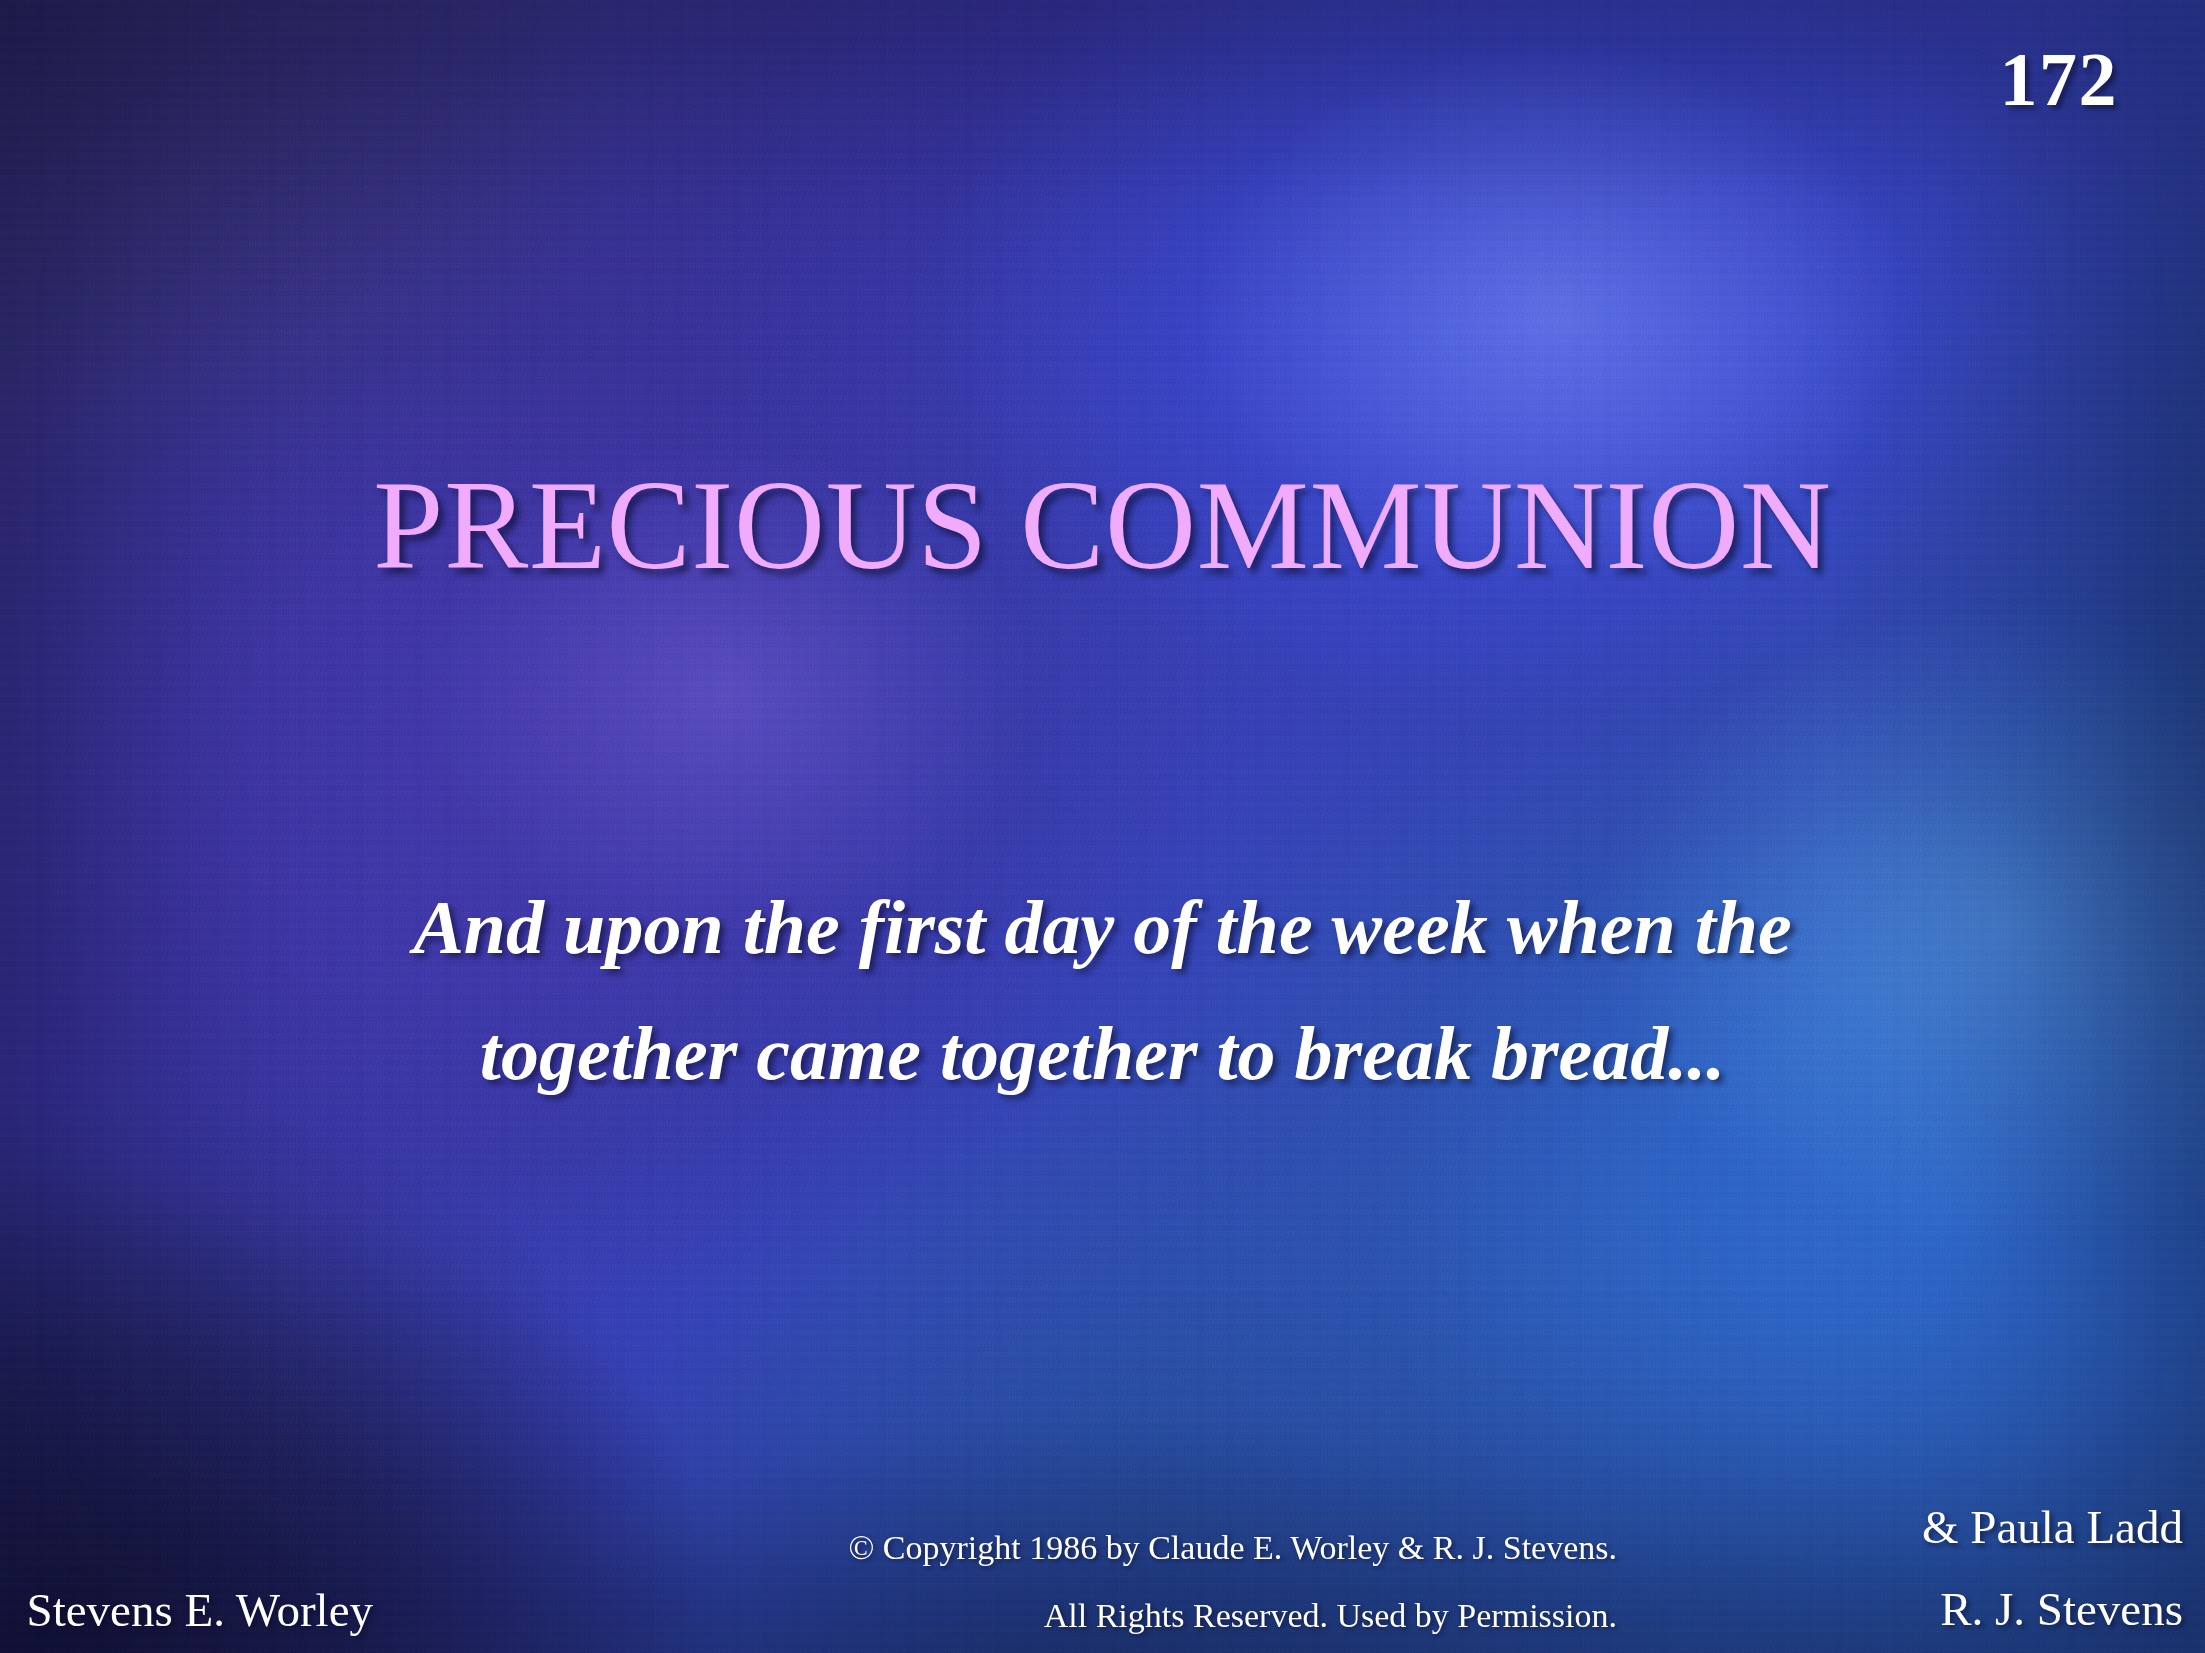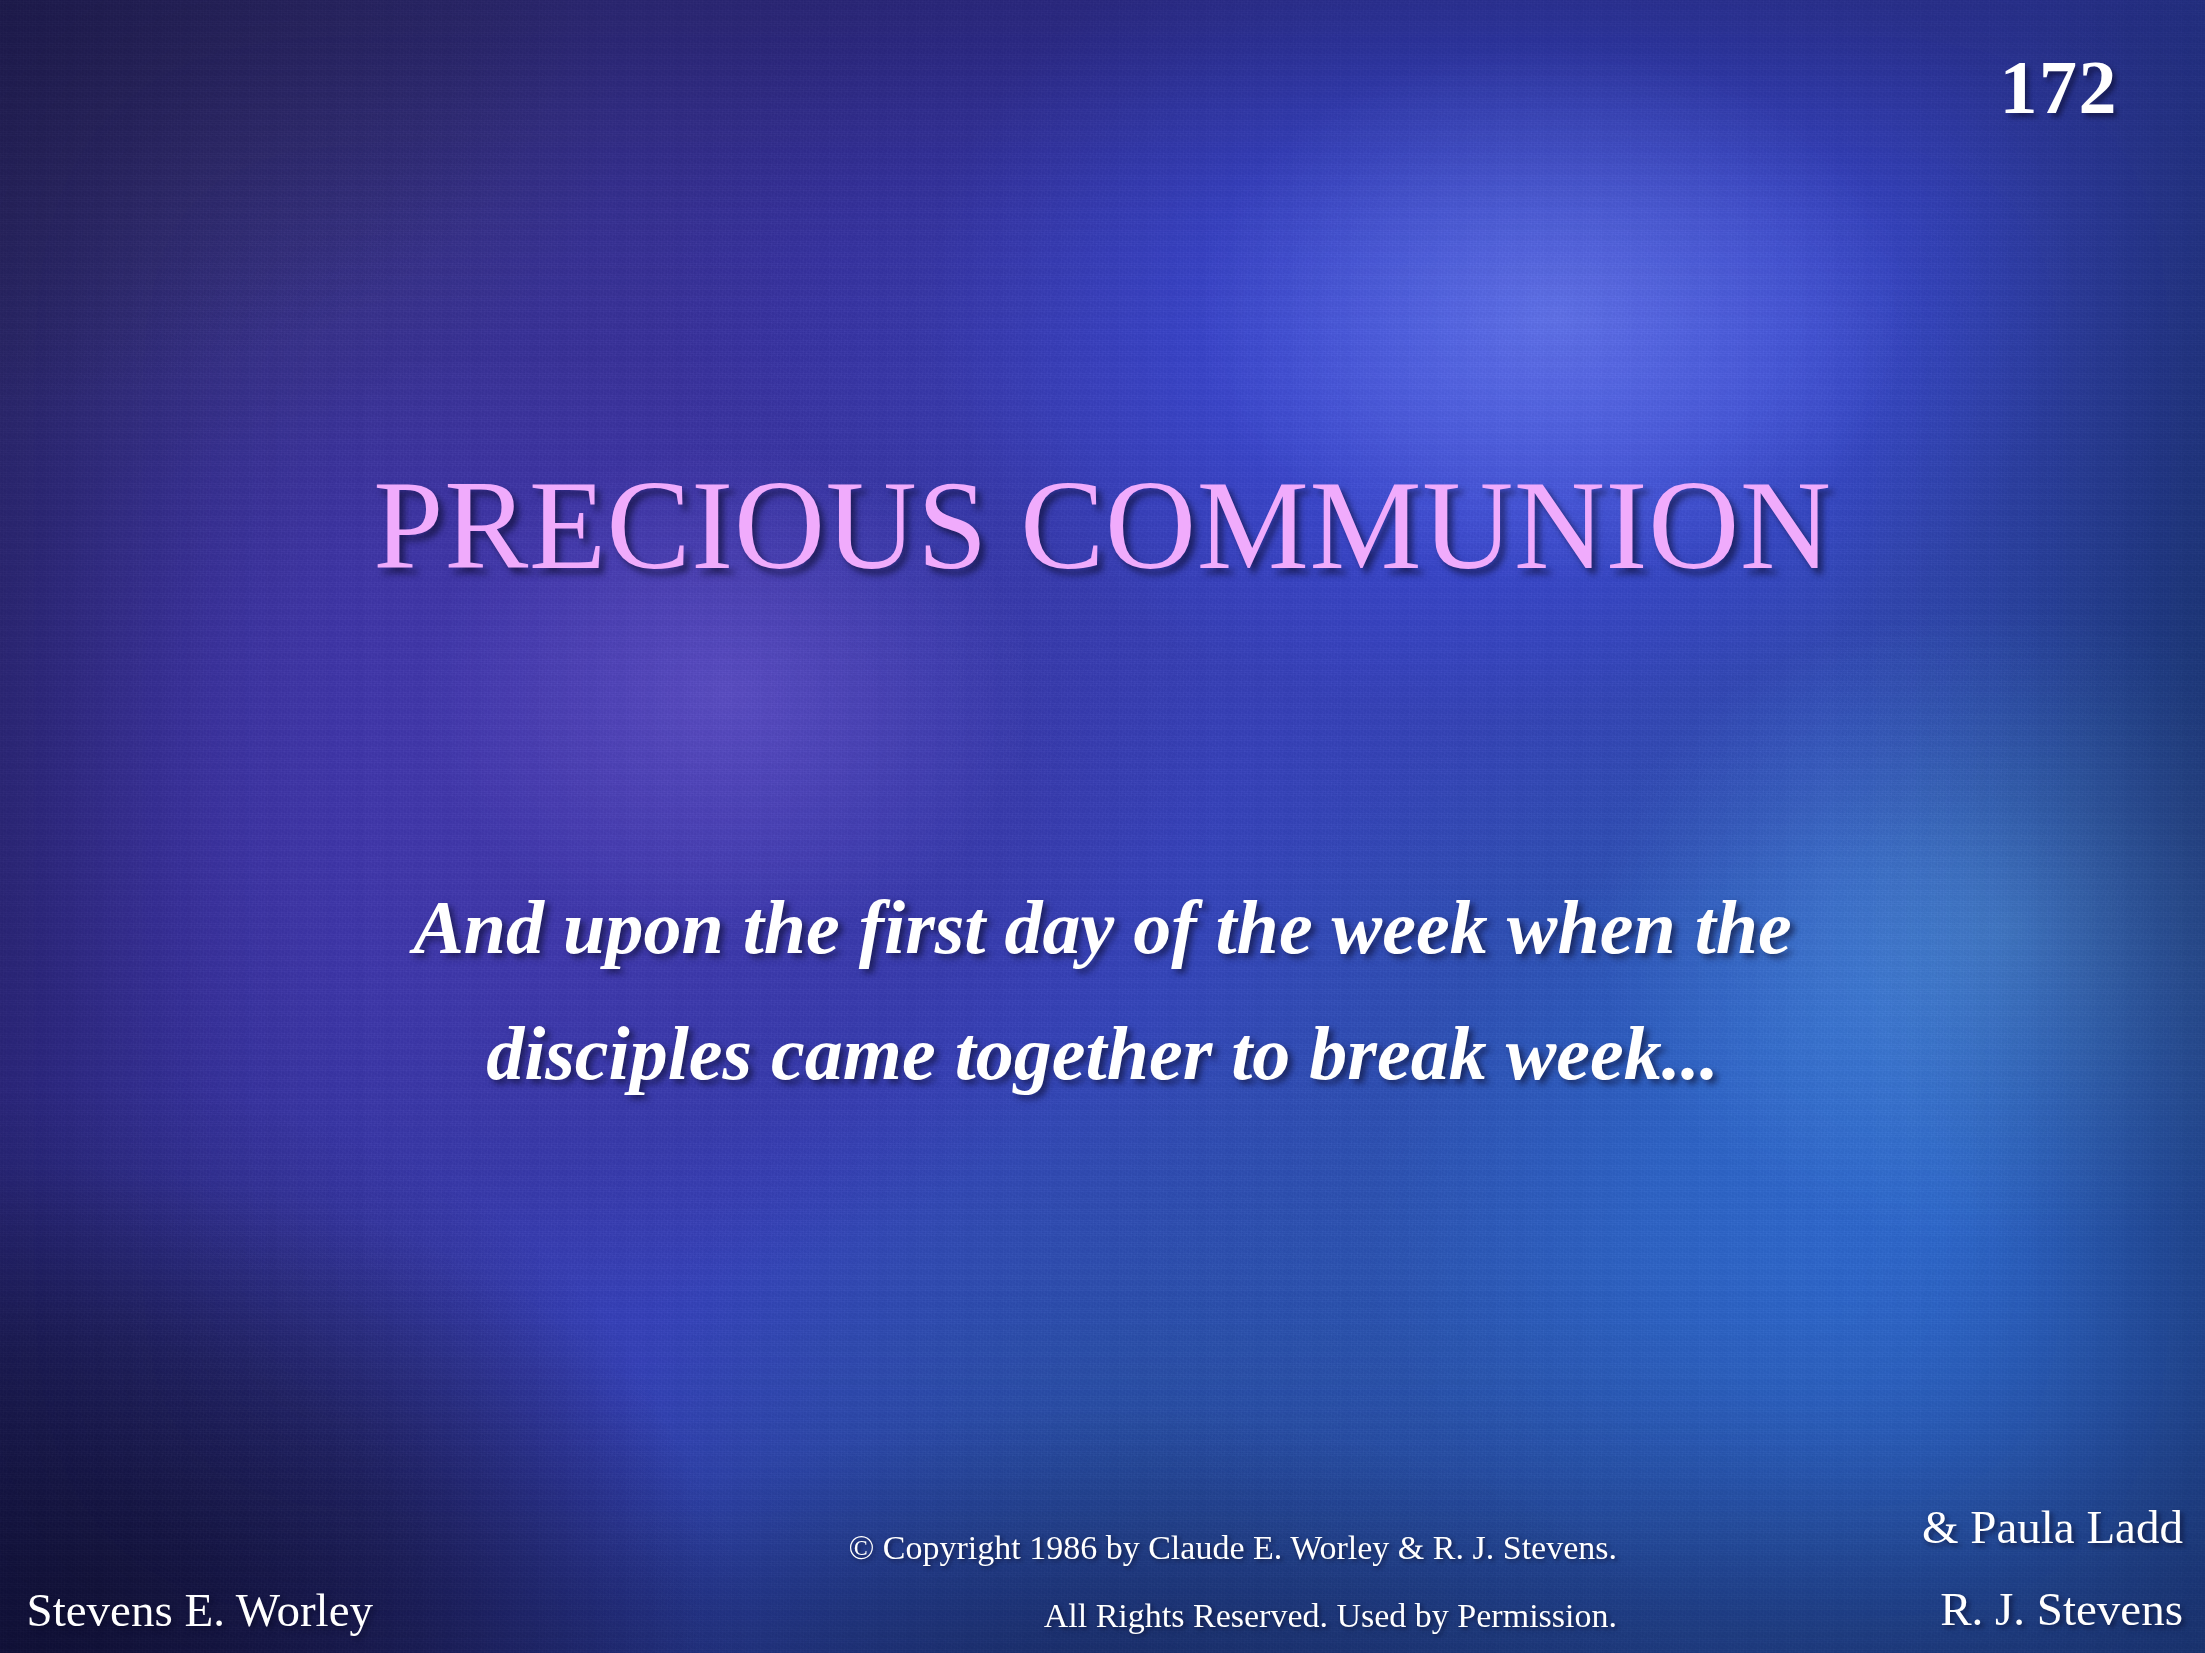--- a/index.html
+++ b/index.html
@@ -74,21 +74,20 @@
   .slide-number {
     position: absolute;
     top: 41px;
     right: 87px;
     font-size: 76px;
     font-weight: bold;
     color: #ffffff;
     letter-spacing: 1.5px;
     text-shadow: 3.7px 3.7px 5.1px rgba(10,10,40,0.55);
     line-height: 1;
-    margin-top: 8px;
   }
 
   .title {
     position: absolute;
     top: 463px;
     left: 0;
     right: 0;
     text-align: center;
     font-size: 126px;
     font-weight: normal;
@@ -178,21 +177,21 @@
   <div class="bg-layer bg-vignette"></div>
 
   <div class="content">
 
     <div class="slide-number">172</div>
 
     <div class="title">PRECIOUS COMMUNION</div>
 
     <div class="verse">
       <div>And upon the first day of the week when the</div>
-      <div>disciples came together to break week...</div>
+      <div>together came together to break bread...</div>
     </div>
 
 
     <div class="credit-left">Stevens E. Worley</div>
 
     <div class="copyright">
       <div>© Copyright 1986 by Claude E. Worley &amp; R. J. Stevens.</div>
       <div>All Rights Reserved. Used by Permission.</div>
     </div>
 

